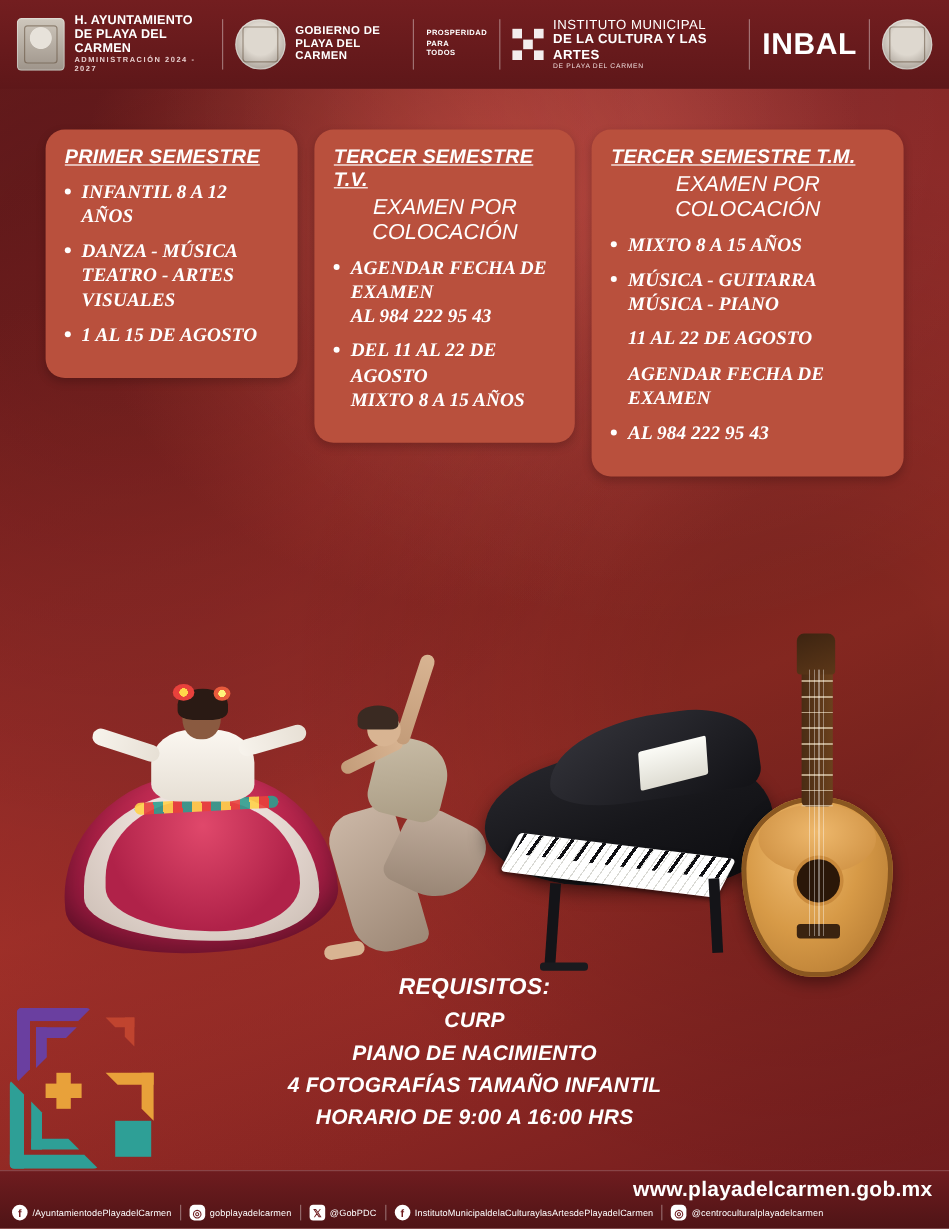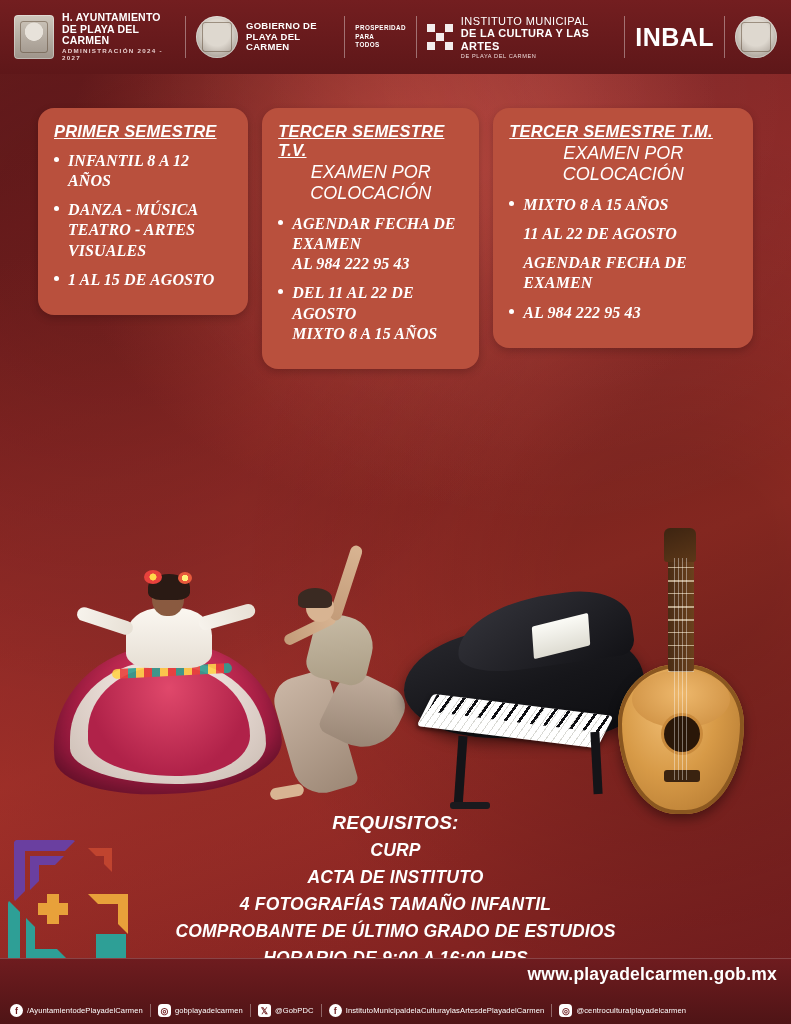--- a/index.html
+++ b/index.html
@@ -310,21 +310,21 @@
   
   .req {
     position: absolute; left: 0; right: 0; top: 812px;
     text-align: center; color:#fff; z-index: 4;
   }
   .req .rt { font-size: 19px; font-weight: 800; font-style: italic; letter-spacing:.3px; }
   .req .rl { font-size: 17.5px; font-weight: 800; font-style: italic; margin-top: 6px; letter-spacing:.2px; }
 
   
   .footer {
-    position:absolute; left:0; right:0; bottom:0; height: 66px; z-index: 6;
+    position:absolute; left:0; right:0; bottom:0; height: 49px; z-index: 6;
     background: linear-gradient(180deg, #6f1c1f 0%, #4f1416 100%);
   }
   .web {
     position:absolute; right: 14px; top: 6px;
     color:#fff; font-size: 17.5px; font-weight: 800; letter-spacing:.2px;
   }
   .social {
     position:absolute; left: 10px; right: 10px; bottom: 7px;
     display:flex; align-items:center; gap: 7px; flex-wrap: nowrap;
   }
@@ -415,20 +415,22 @@
         <li style="white-space:pre-line">DEL 11 AL 22 DE AGOSTO
 MIXTO 8 A 15 AÑOS</li>
       </ul>
     </div>
 
     <div class="card c3">
       <div class="card-title">TERCER SEMESTRE T.M.</div>
       <div class="card-sub">EXAMEN POR COLOCACIÓN</div>
       <ul>
         <li style="white-space:pre-line">MIXTO 8 A 15 AÑOS</li>
+        <li style="white-space:pre-line">MÚSICA - GUITARRA
+MÚSICA - PIANO</li>
         <li class="nobullet">11 AL 22 DE AGOSTO</li>
         <li class="nobullet">AGENDAR FECHA DE EXAMEN</li>
         <li>AL 984 222 95 43</li>
       </ul>
     </div>
   </div>
 
   <div class="art">
 
     <div class="folk">
@@ -485,23 +487,22 @@
     <div class="sq m4"></div>
     <div class="sq m5"></div>
     <div class="sq m6"></div>
     <div class="sq m7"></div>
     <div class="mcross"></div>
   </div>
 
   <div class="req">
     <div class="rt">REQUISITOS:</div>
     <div class="rl">CURP</div>
-    <div class="rl">ACTA DE INSTITUTO</div>
+    <div class="rl">PIANO DE NACIMIENTO</div>
     <div class="rl">4 FOTOGRAFÍAS TAMAÑO INFANTIL</div>
-    <div class="rl">COMPROBANTE DE ÚLTIMO GRADO DE ESTUDIOS</div>
     <div class="rl">HORARIO DE 9:00 A 16:00 HRS</div>
   </div>
 
   <div class="footer">
     <div class="fbar-top"></div>
     <div class="web">www.playadelcarmen.gob.mx</div>
 
     <div class="social">
       <div class="s-item">
         <span class="ico fb">f</span>

